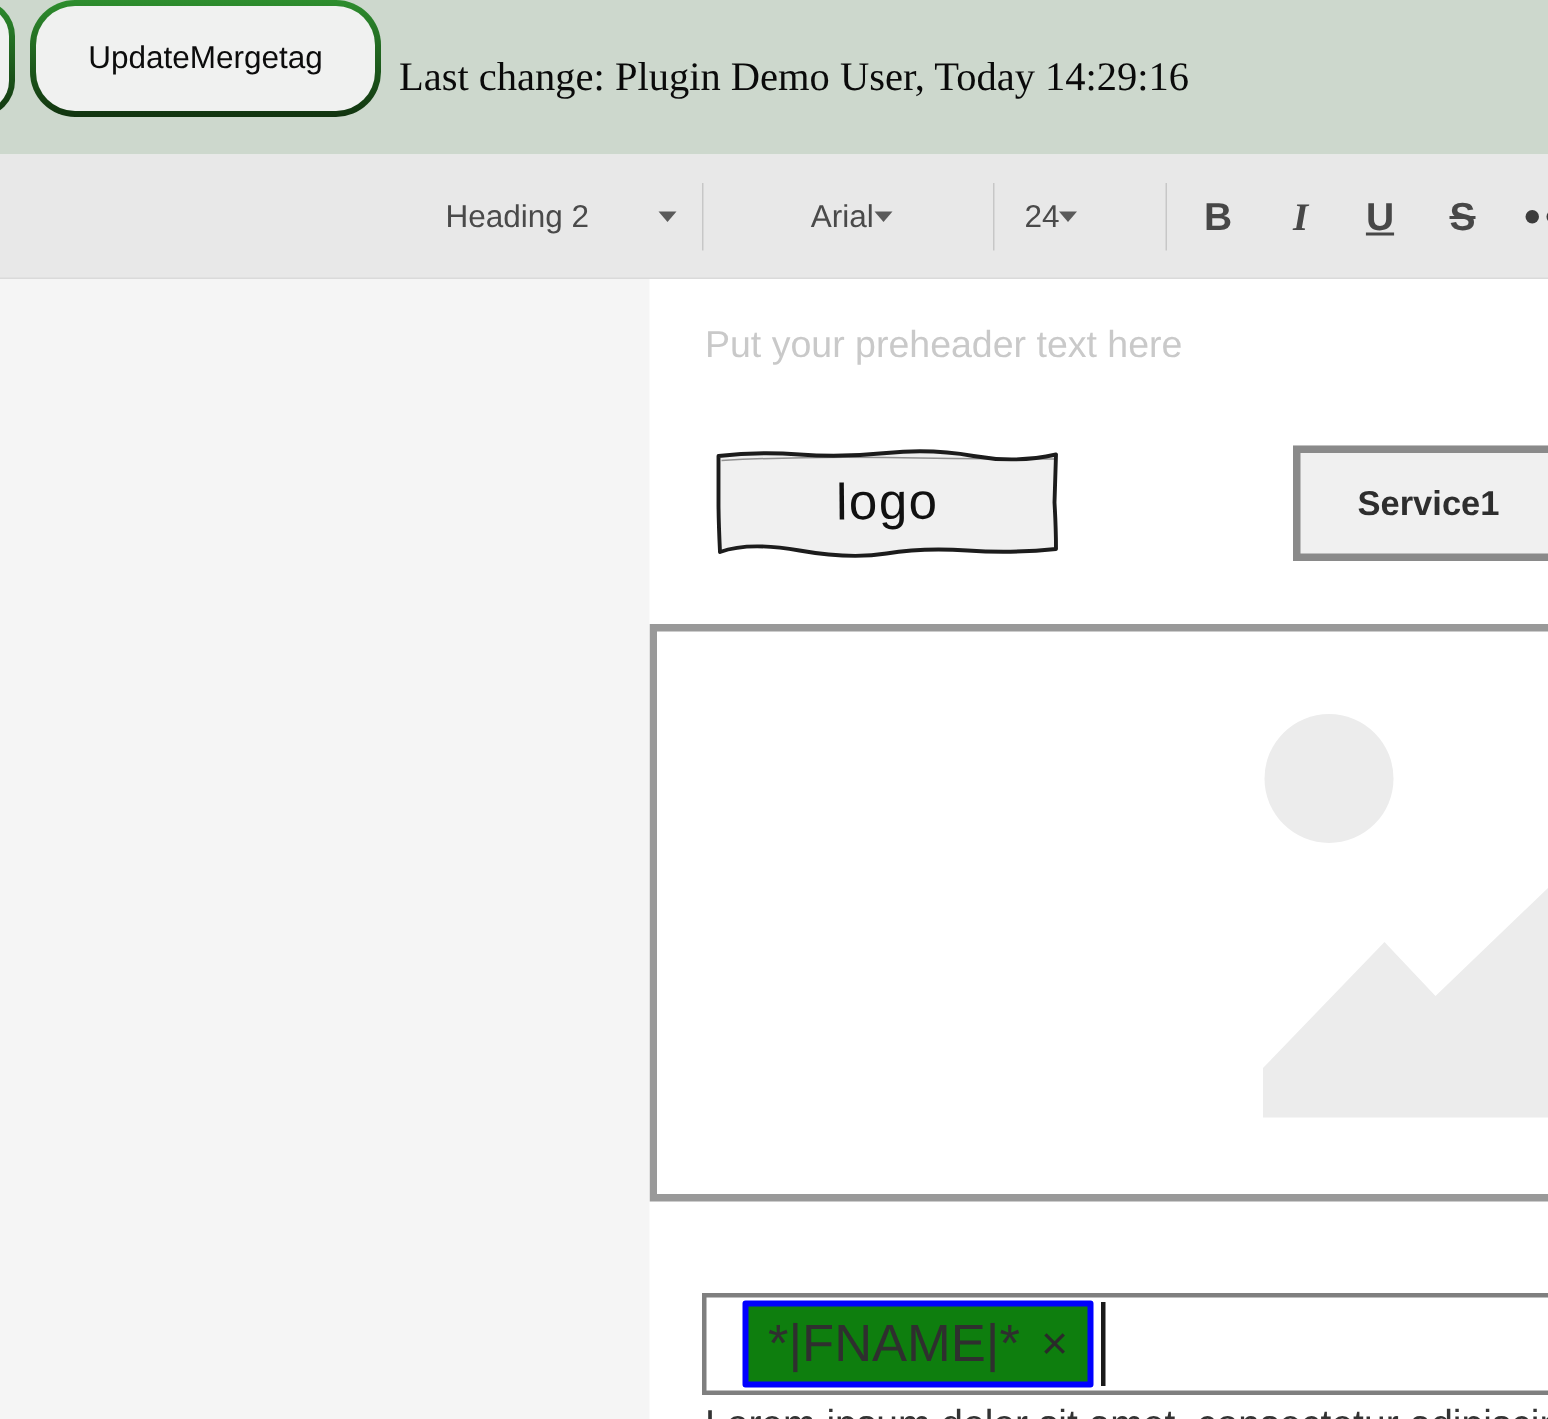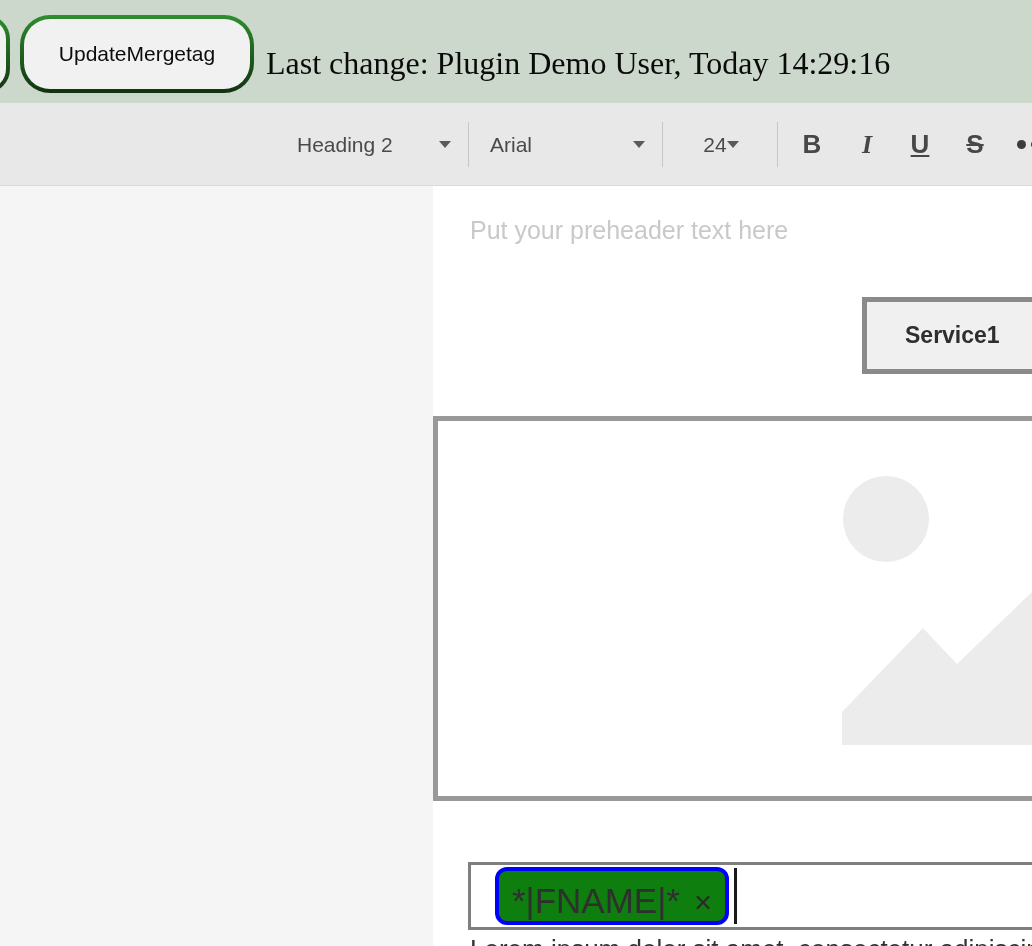--- a/index.html
+++ b/index.html
@@ -1,38 +1,38 @@
 <!DOCTYPE html>
 <html><head>
 <meta charset="utf-8">
 <style>
   * { margin:0; padding:0; box-sizing:border-box; }
   html,body { width:1032px; height:946px; overflow:hidden; background:#fff;
               font-family:"Liberation Sans", sans-serif; }
 
   
   .topbar { position:relative; width:1032px; height:103px; background:#cdd8cd; overflow:hidden; }
-  .pill-wrap { position:absolute; top:15px; border-radius:30px; padding:4px;
+  .pill-wrap { position:absolute; top:0; border-radius:30px; padding:4px;
                background:linear-gradient(#2e8e2e,#11330f); }
   .pill-wrap.partial { left:-38px; width:48px; height:78px; }
   .pill-wrap.main { left:20px; width:234px; height:78px; }
   .pill-inner { width:100%; height:100%; border-radius:26px; background:#f0f1f0;
                 display:flex; align-items:center; justify-content:center;
                 font-size:21px; color:#0c0c0c; }
-  .last-change { position:absolute; left:266px; top:12px; height:103px; display:flex; align-items:center;
-                 font-family:"Liberation Serif", serif; font-size:32px; color:#0a0a0a; }
+  .last-change { position:absolute; left:266px; top:0; height:103px; display:flex; align-items:center;
+                 font-family:"Liberation Serif", serif; font-size:27px; color:#0a0a0a; }
 
   
   .toolbar { position:relative; width:1032px; height:83px; background:#e8e8e8;
              border-bottom:1px solid #dadada; }
   .tb-item { position:absolute; top:0; height:83px; display:flex; align-items:center;
              color:#4a4a4a; font-size:21px; cursor:pointer; }
   .tb-sel-heading { left:297px; width:154px; justify-content:space-between; }
-  .tb-sel-font { left:490px; width:155px; justify-content:space-between; }
-  .tb-sel-size { left:683px; width:76px; justify-content:center; }
+  .tb-sel-font { left:490px; width:155px; justify-content:center; }
+  .tb-sel-size { left:683px; width:76px; justify-content:flex-start; }
   .caret { width:0; height:0; border-left:6px solid transparent; border-right:6px solid transparent;
            border-top:7px solid #5a5a5a; }
   .tb-div { position:absolute; top:19px; width:1px; height:45px; background:#c7c7c7; }
   .d1 { left:468px; } .d2 { left:662px; } .d3 { left:777px; }
   .tb-btn { position:absolute; top:0; height:83px; display:flex; align-items:center; justify-content:center;
             width:30px; font-size:26px; font-weight:bold; color:#474747; cursor:pointer; }
   .b-bold { left:797px; }
   .b-italic { left:852px; font-family:"Liberation Serif", serif; font-style:italic; }
   .b-underline { left:905px; text-decoration:underline; }
   .b-strike { left:960px; text-decoration:line-through; }
@@ -56,22 +56,22 @@
                  font-size:23px; color:#2e2e2e; cursor:pointer; }
   .service-btn span { margin-left:38px;font-weight:bold; }
 
   .image-placeholder { position:absolute; left:0; top:230px; width:625px; height:385px;
                        background:#ffffff; border:5px solid #999999; cursor:pointer; }
 
   .heading-block { position:absolute; left:35px; top:676px; width:620px; height:68px;
                    border:3px solid #7f7f7f; background:#fff; display:flex; align-items:center;
                    padding-left:5px; cursor:text; }
   .greeting { font-size:41px; color:#333333; }
-  .merge-tag { margin-left:19px; height:58px; display:flex; align-items:flex-end;
-               background:#0e7e0e; border:4px solid #0000ff; border-radius:12px;
+  .merge-tag { margin-left:19px; height:58px; display:flex; align-items:center;
+               background:#0e7e0e; border:4px solid #0000ff; border-radius:2px;
                padding:0 13px; font-size:35px; color:#2f2f2f; cursor:pointer; }
   .merge-x { margin-left:14px; font-size:31px; color:#2a2a2a; cursor:pointer; }
   .text-cursor { margin-left:5px; width:3px; height:56px; background:#1a1a1a; }
 
   .lorem { position:absolute; left:37px; top:748px; width:990px; font-size:26px; color:#333; }
 </style>
 </head>
 <body>
 
 <header class="topbar">
@@ -113,20 +113,28 @@
   </div>
 </div>
 
 <div class="workspace">
   <div class="side-panel"></div>
 
   <div class="canvas">
 
     <div class="preheader">Put your preheader text here</div>
 
+    <div class="logo-box">
+      <svg width="233" height="76" viewBox="0 0 233 76">
+        <path d="M4,7 Q30,4 58,6 T116,5 T174,7 T229,6 L228,38 Q229,55 229,69
+                 Q200,72 170,70 T116,72 T58,70 T5,71 Q4,50 4,38 Z" fill="#f0f0f0" stroke="#1c1c1c" stroke-width="2.6" stroke-linejoin="round"></path>
+        <path d="M6,10 Q60,7 116,8 T228,9" fill="none" stroke="#1c1c1c" stroke-width="1" opacity="0.45"></path>
+      </svg>
+      <div class="logo-label">logo</div>
+    </div>
 
     <div class="service-btn">
       <span>Service1</span>
     </div>
 
     <div class="image-placeholder">
       <svg width="615" height="375" viewBox="0 0 615 375">
         <circle cx="448" cy="98" r="43" fill="#ececec"></circle>
         <polygon points="404,324 404,291 485,207 519,243 594,171 640,130 640,324" fill="#ececec"></polygon>
       </svg>

